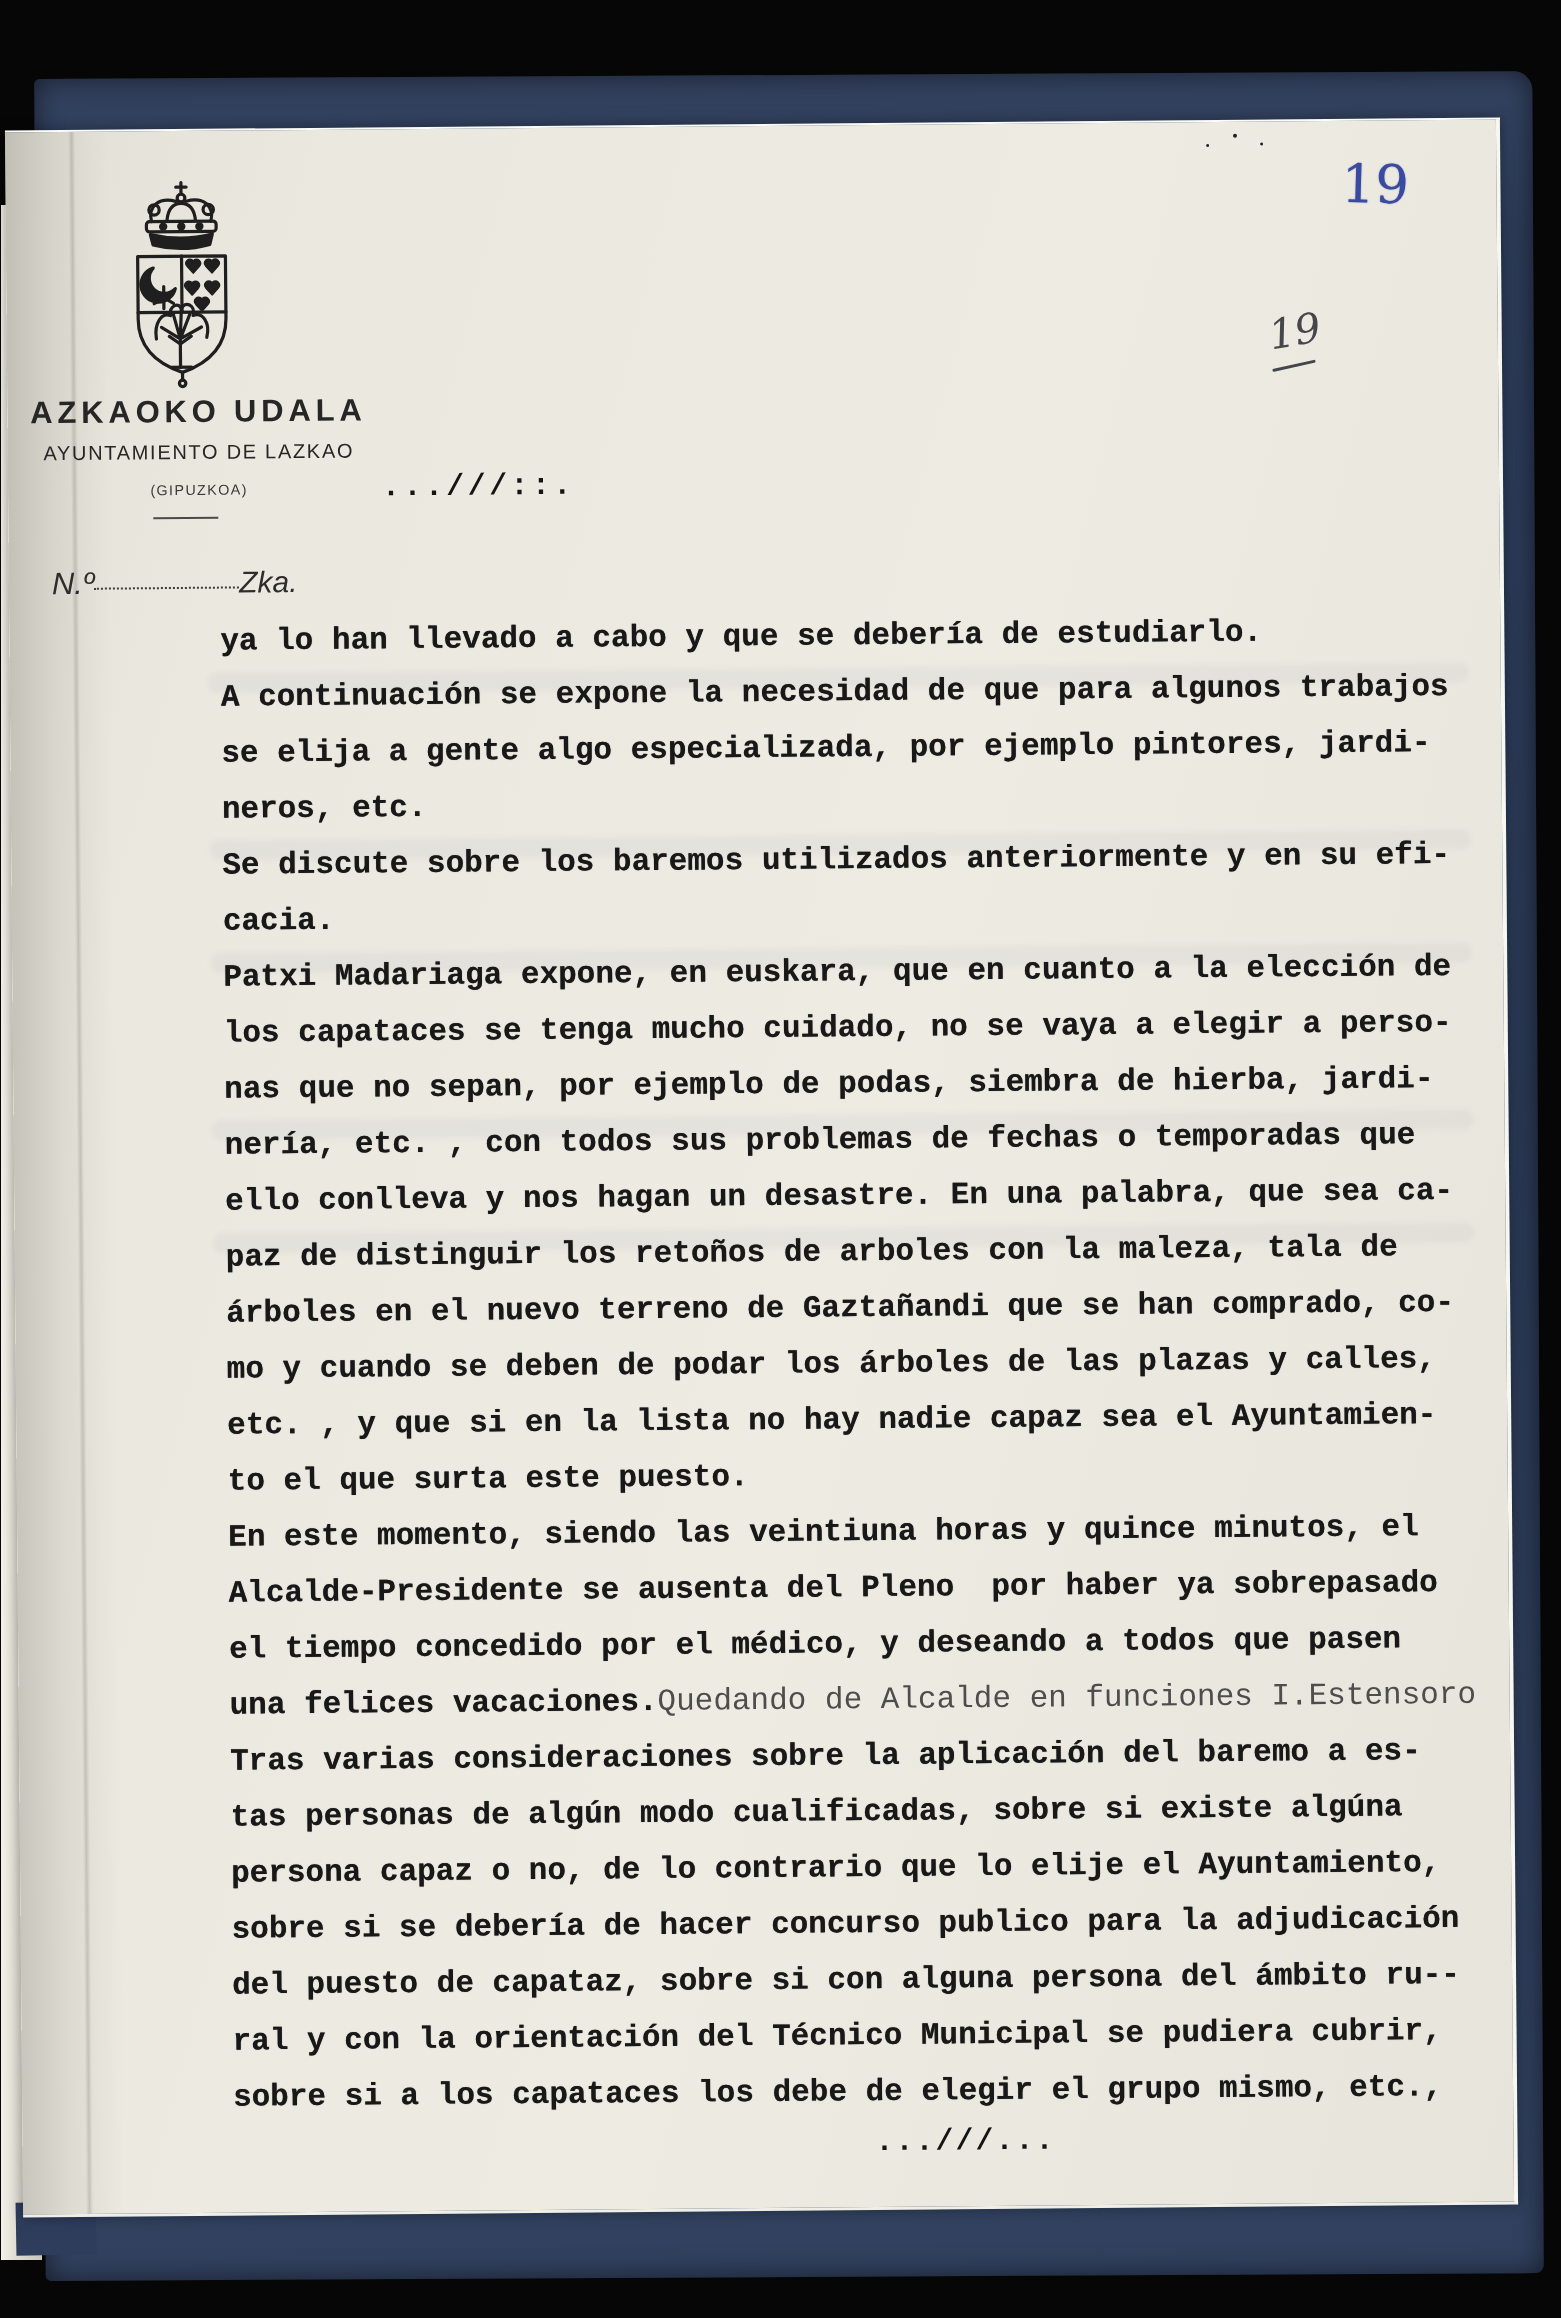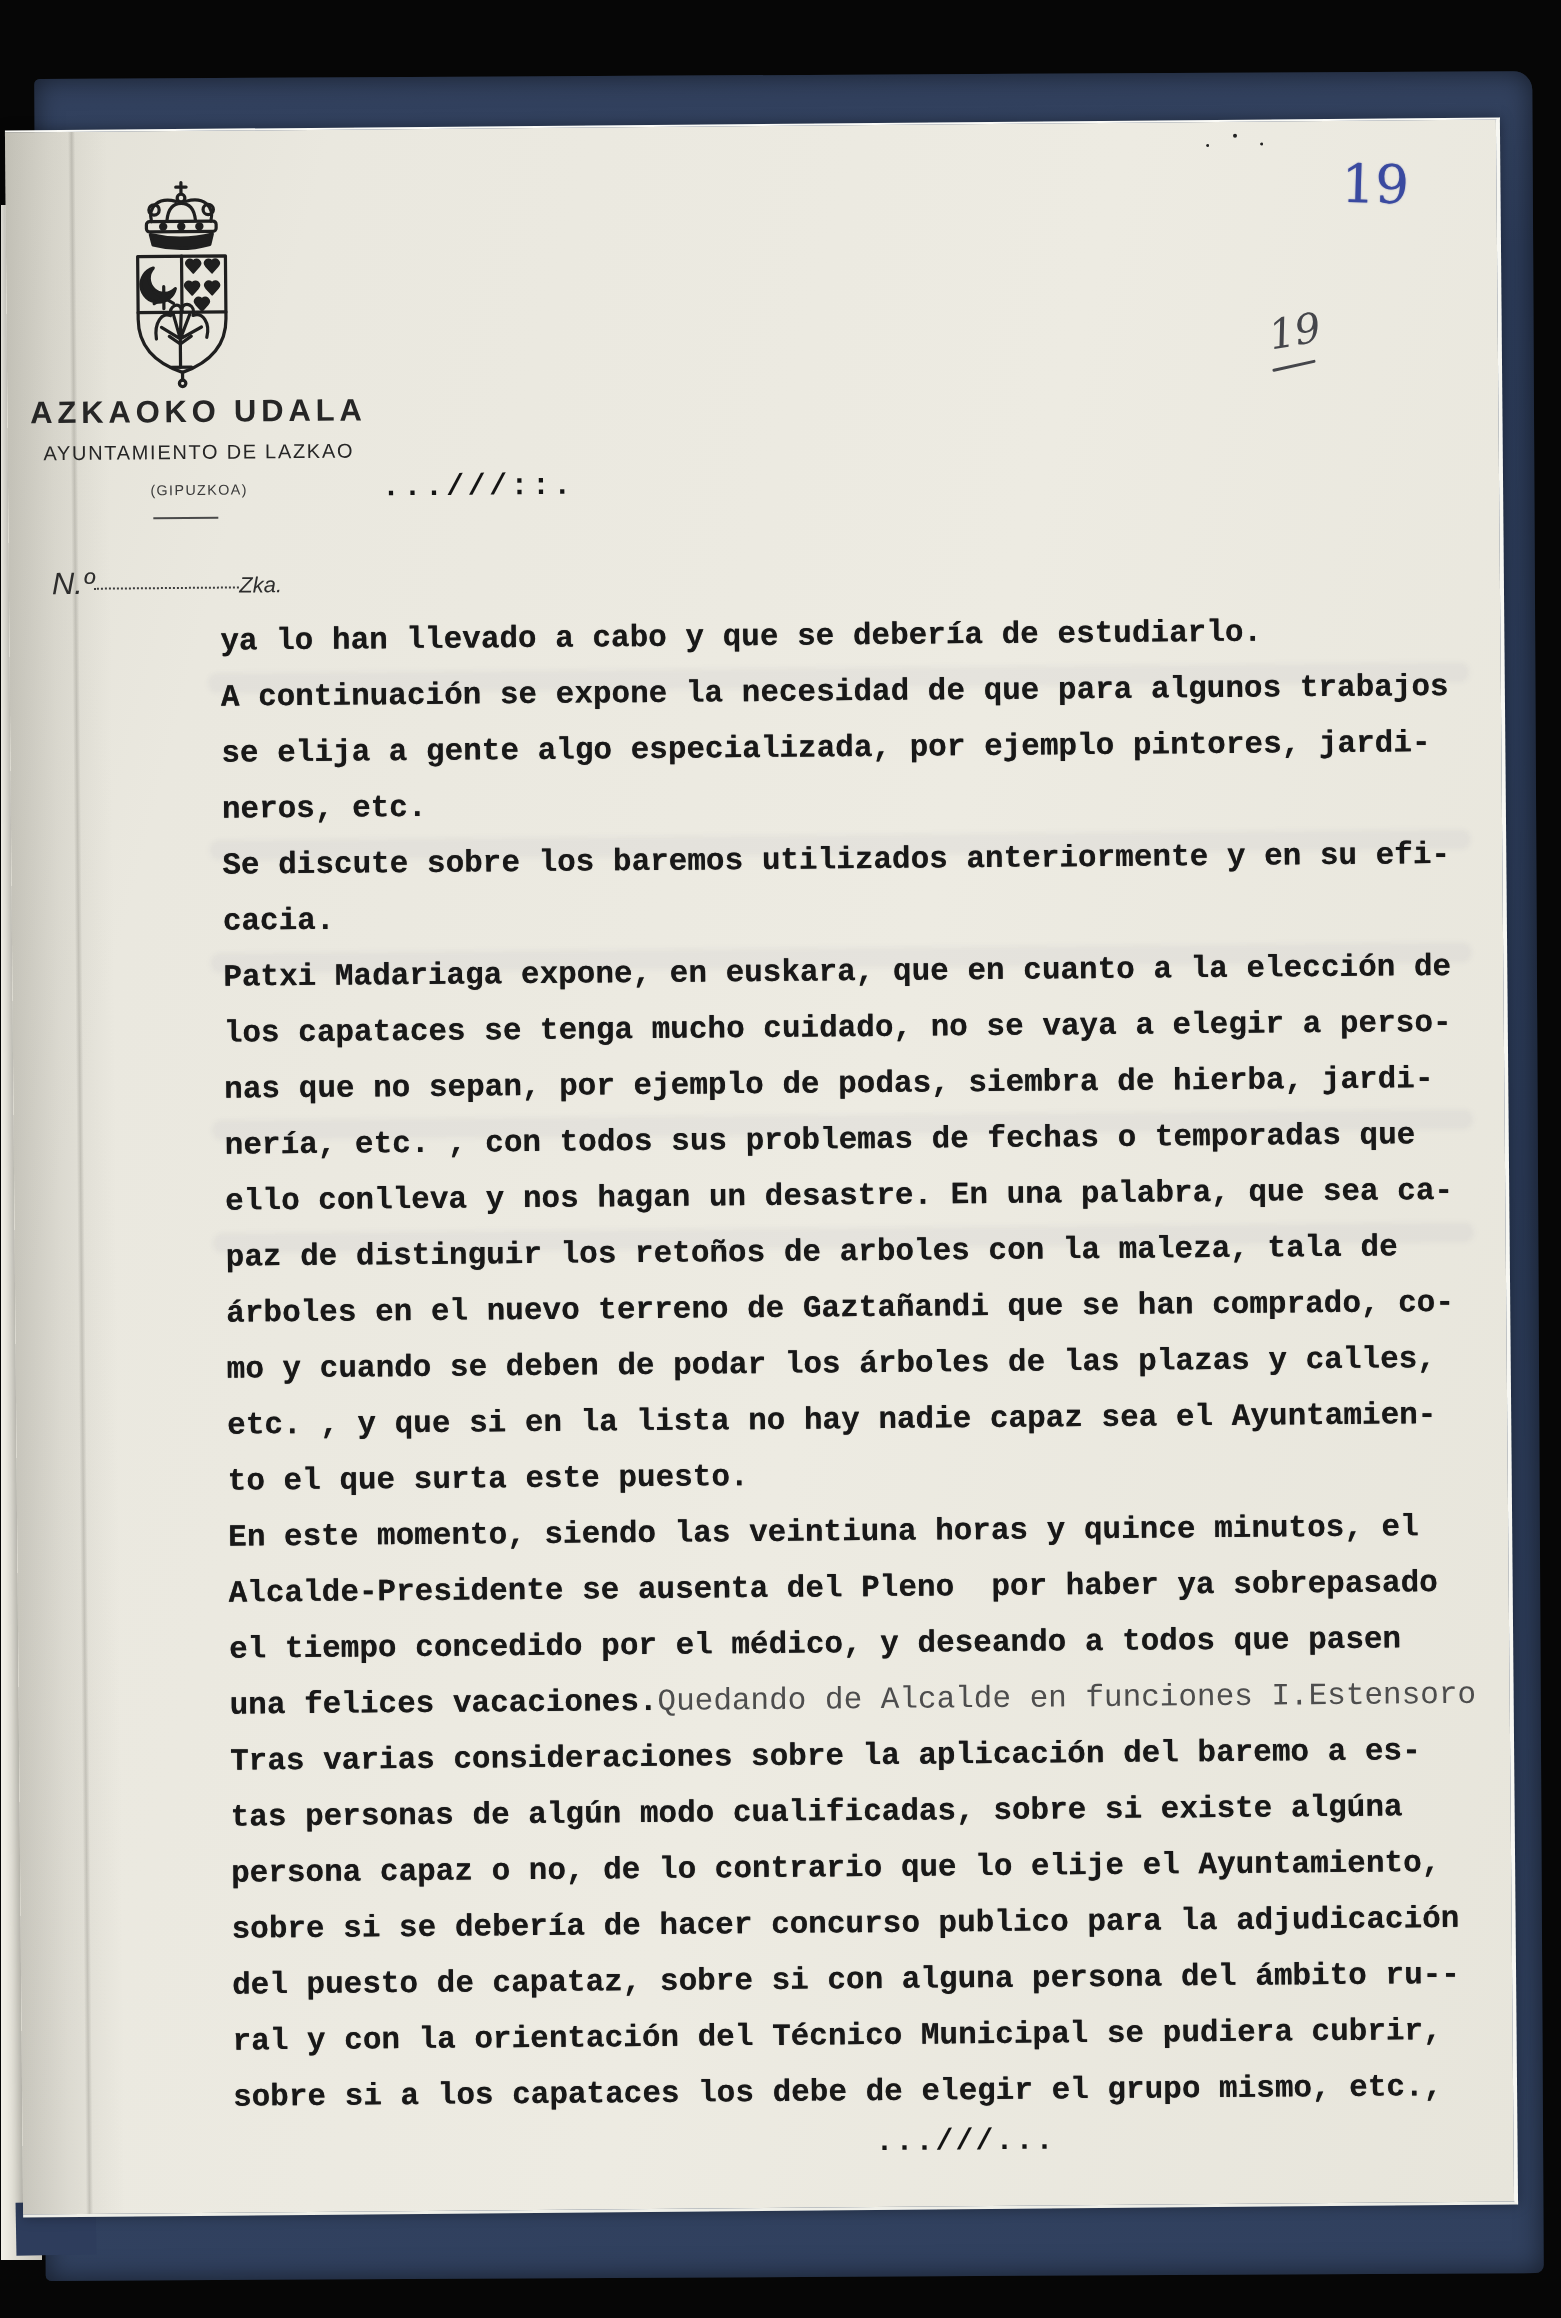--- a/index.html
+++ b/index.html
@@ -36,21 +36,21 @@
   #coat{position:absolute;left:109px;top:49px;width:133px;height:213px;}
   .lh{position:absolute;left:0;width:382px;text-align:center;color:#262626;}
   .lh-eu{top:263px;font-size:31px;font-weight:bold;letter-spacing:4.8px;}
   .lh-es{top:310px;font-size:20px;letter-spacing:1.7px;}
   .lh-prov{top:351px;font-size:14.3px;letter-spacing:1.4px;color:#3a3a3a;}
   .lh-rule{position:absolute;left:145px;top:386px;width:65px;height:2px;background:#4a4a4a;}
 
   .ref-line{position:absolute;left:43px;top:434px;font-size:31px;font-style:italic;color:#2d2d2d;}
   .ref-line .leader{display:inline-block;width:145px;border-bottom:2.7px dotted #3c3c3c;
                     transform:translateY(-4.1px);}
-  .ref-zka{font-size:22px;}
+  .ref-zka{font-size:30px;}
 
   
   .cont-mark{position:absolute;font-family:"Liberation Mono","DejaVu Sans Mono",monospace;
              font-weight:bold;color:#141414;font-size:30px;letter-spacing:3.4px;white-space:pre;}
   #mark-top{left:374px;top:341px;}
   #mark-bottom{left:853px;top:2000px;letter-spacing:2px;}
 
   
   #stamp19{position:absolute;left:1336px;top:33px;font-family:"DejaVu Serif",serif;
            font-size:53px;color:#3a4aa0;transform:rotate(2deg);

